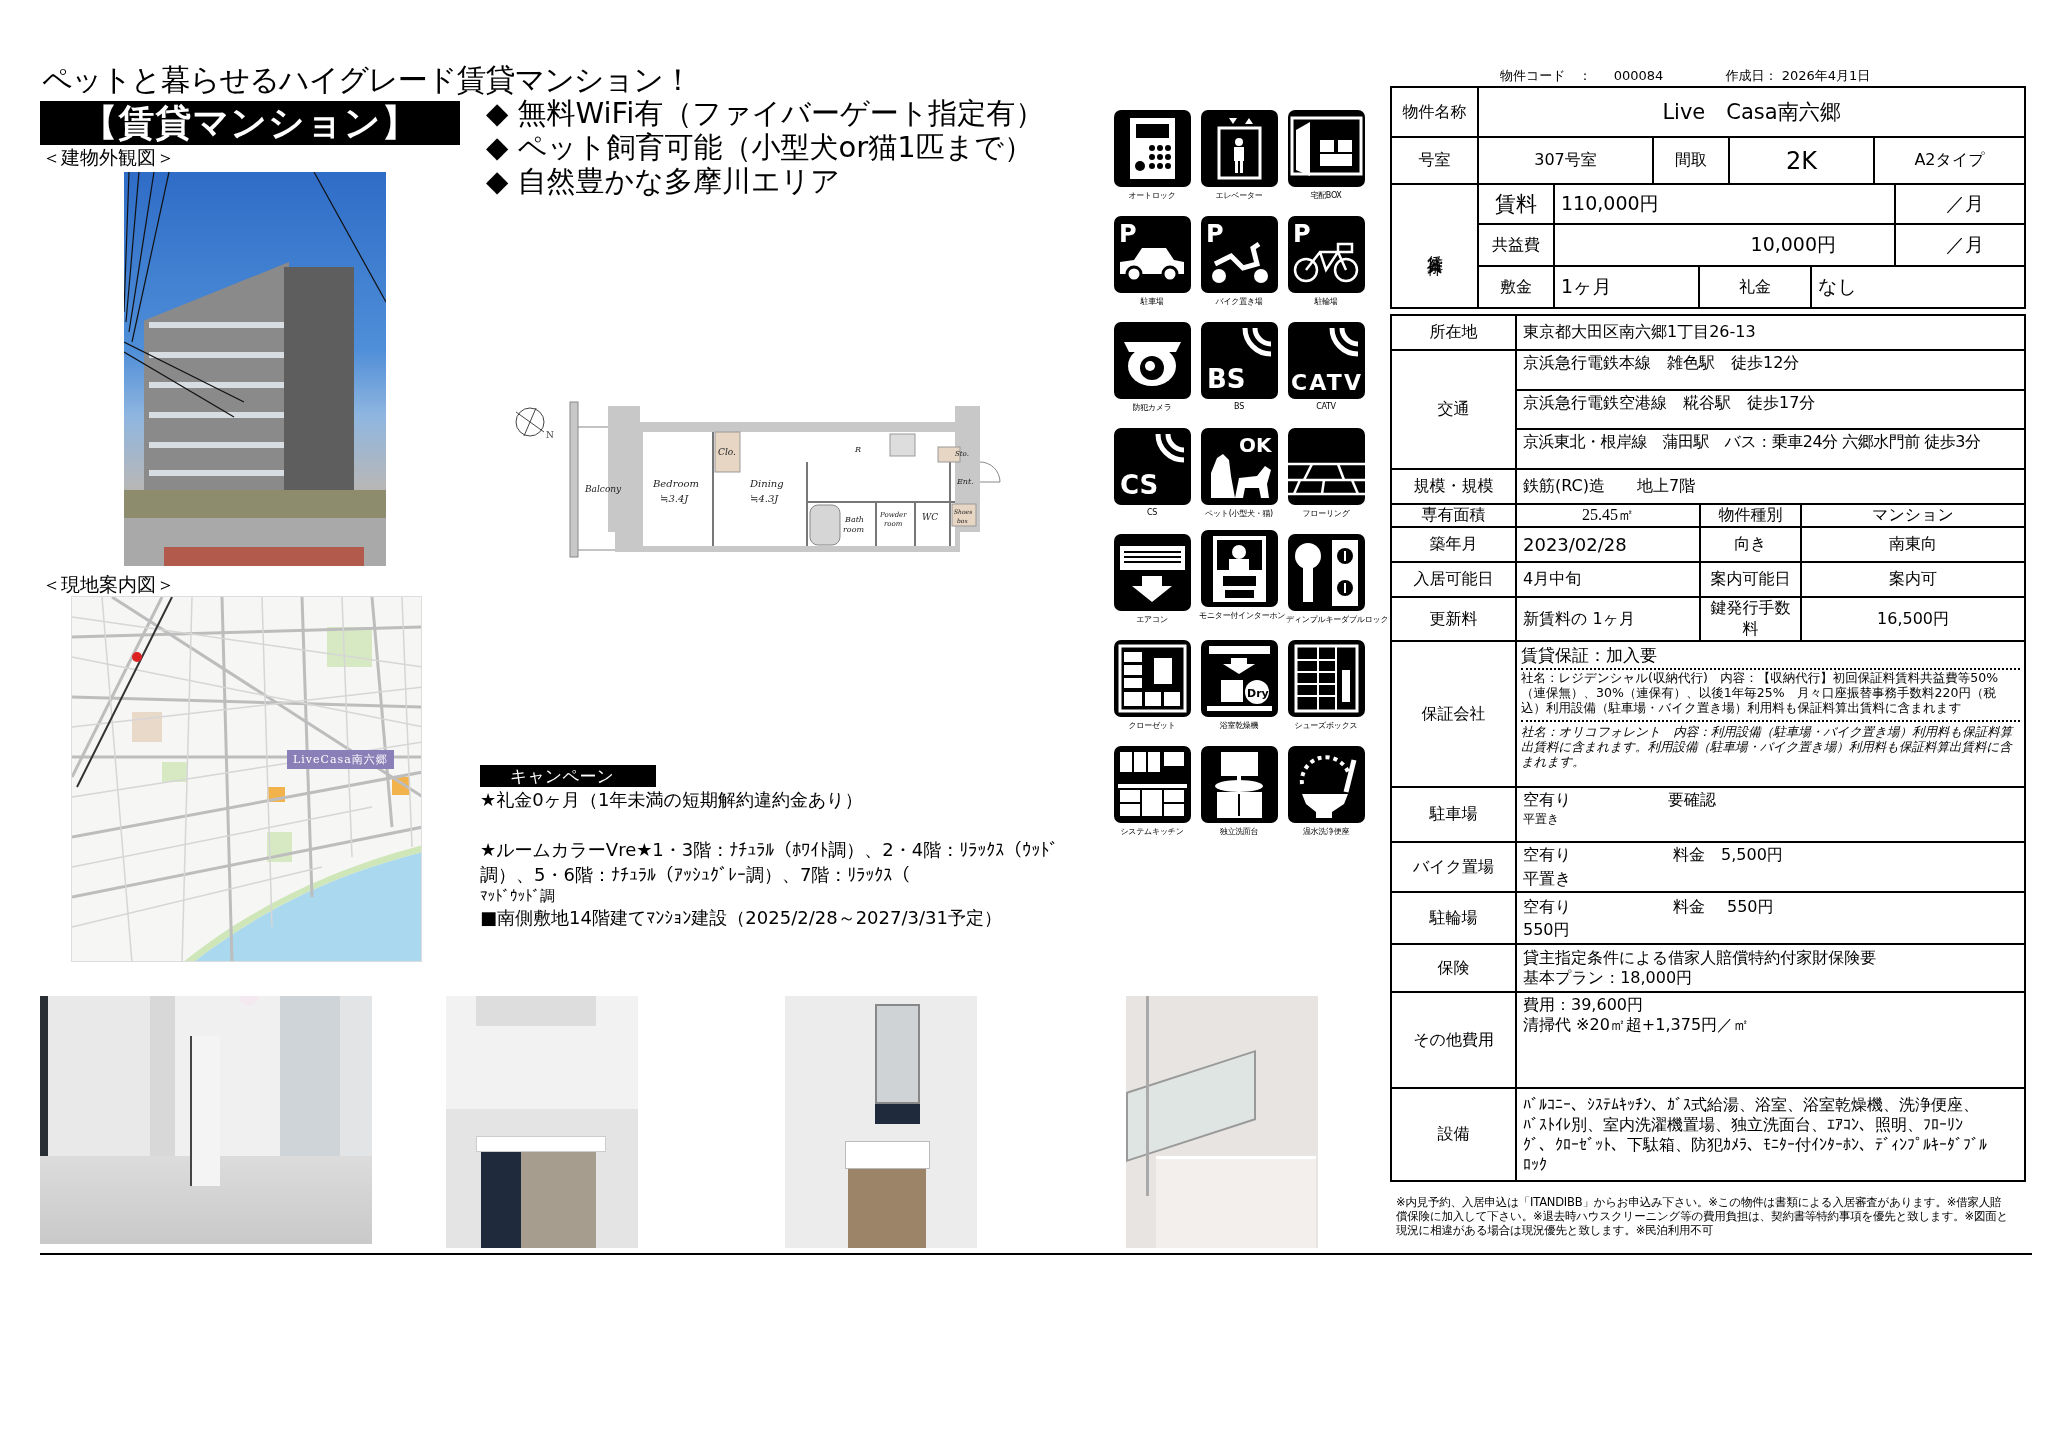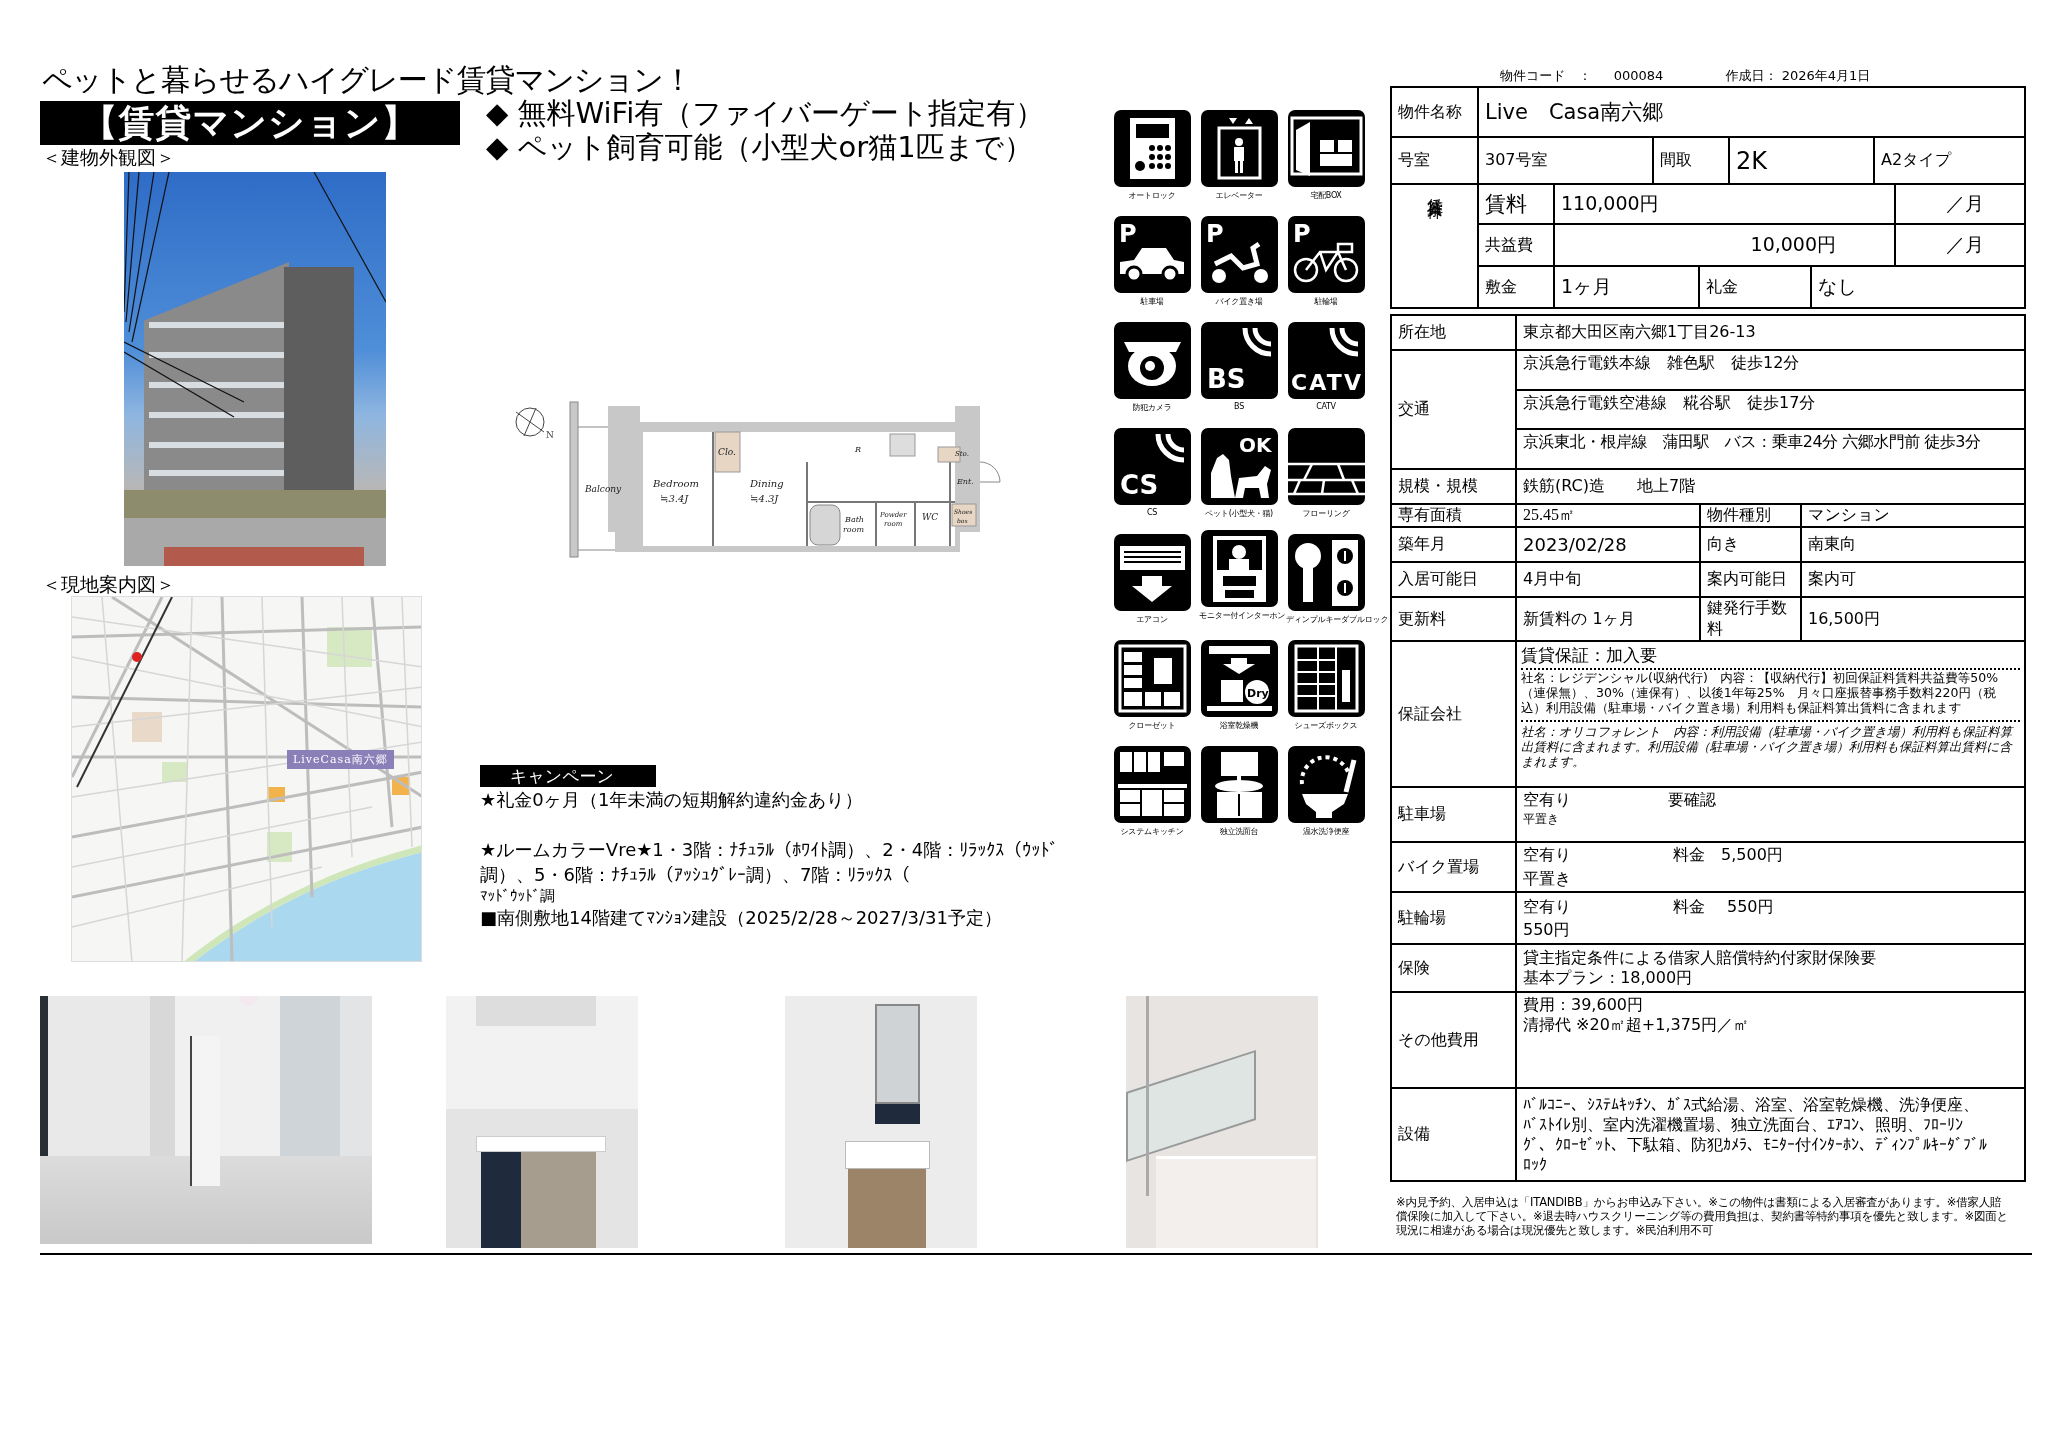--- a/index.html
+++ b/index.html
@@ -46,35 +46,36 @@
   .amen-item { position: absolute; width: 80px; text-align: center; }
   .amen-icon { width: 77px; height: 77px; background: #000; border-radius: 7px; margin: 0 auto; position: relative; overflow: hidden; color: #fff; }
   .amen-icon svg { width: 77px; height: 77px; display: block; }
   .amen-label { font-size: 8px; margin-top: 3px; white-space: nowrap; letter-spacing: -0.3px; }
 
   
   .meta { left: 1500px; top: 67px; font-size: 13px; white-space: nowrap; }
   .meta span { display:inline-block; }
   table.pt { position: absolute; border-collapse: collapse; table-layout: fixed; font-size: 16px; }
   table.pt td { border: 2px solid #000; padding: 0 6px; vertical-align: middle; overflow: hidden; }
-  .c { text-align: left; }
+  .c { text-align: center; }
   .note { left: 1396px; top: 1195px; width: 615px; font-size: 11.5px; line-height: 14px; letter-spacing: -0.2px; }
 
   
   .ph { top: 996px; overflow: hidden; }
   .hr-bottom { left: 40px; top: 1253px; width: 1992px; height: 2px; background: #000; }
 </style>
 </head>
 <body>
 
 <div class="abs headline">ペットと暮らせるハイグレード賃貸マンション！</div>
 <div class="abs badge">【賃貸マンション】</div>
 <div class="abs bullets">
   <div>◆ 無料WiFi有（ファイバーゲート指定有）</div>
   <div>◆ ペット飼育可能（小型犬or猫1匹まで）</div>
+  <div>◆ 自然豊かな多摩川エリア</div>
 </div>
 
 <div class="abs section-label" style="left:42px;top:145px;">＜建物外観図＞</div>
 
 <div class="abs photo-building">
   <div class="bld-front"></div>
   <div class="bld-side"></div>
   <div class="bld-balc" style="top:150px;"></div>
   <div class="bld-balc" style="top:180px;"></div>
   <div class="bld-balc" style="top:210px;"></div>

